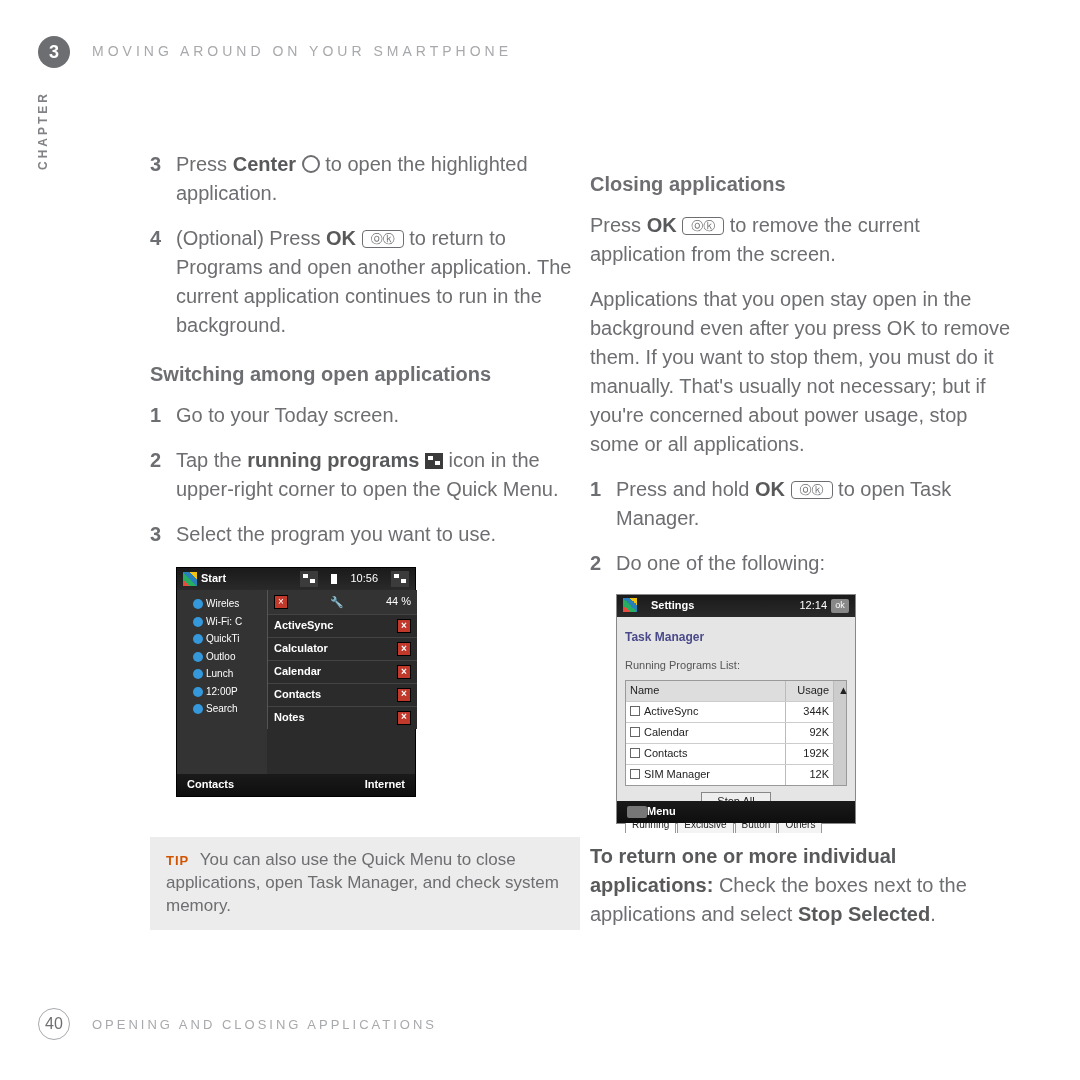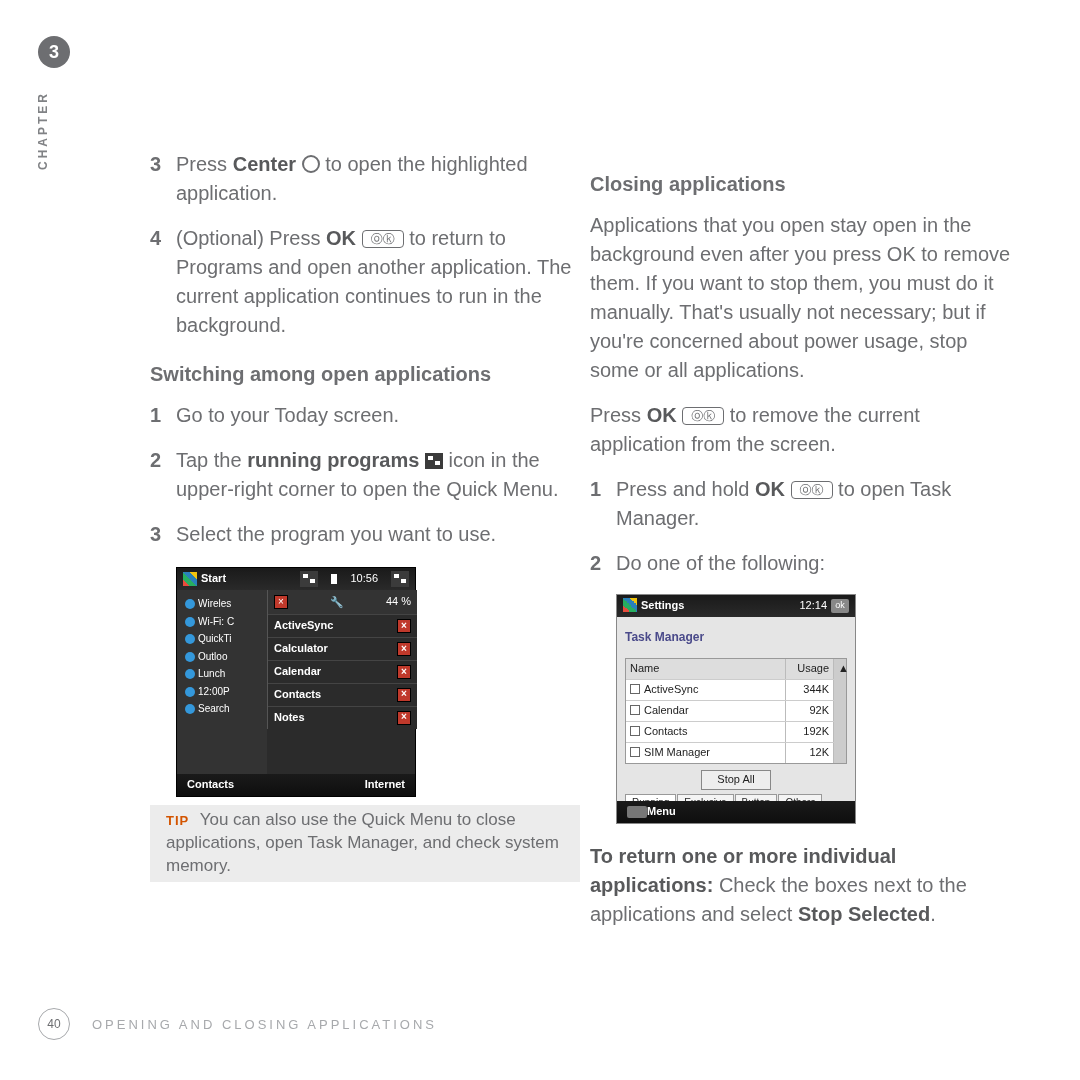--- a/index.html
+++ b/index.html
@@ -91,25 +91,25 @@
   .rp-icon::before, .rp-icon::after {
     content: "";
     position: absolute;
     background: #fff;
   }
   .rp-icon::before { left: 3px; top: 3px; width: 5px; height: 4px; }
   .rp-icon::after  { left: 10px; top: 8px; width: 5px; height: 4px; }
   
   .tip-box {
     background: #ececec;
-    padding: 4px 16px;
+    padding: 12px 16px;
     font-size: 17px;
     line-height: 1.35;
     color: #6d6e71;
-    margin-top: 8px;
+    margin-top: 40px;
   }
   .tip-label {
     font-weight: bold;
     color: #d35400;
     font-size: 13px;
     letter-spacing: 1px;
     margin-right: 6px;
   }
   
   .shot1 {
@@ -126,21 +126,21 @@
     display: flex; padding: 0 6px;
     justify-content: space-between;
   }
   .s1-flag { display:inline-flex; align-items:center; gap:4px; }
   .s1-flag .winflag {
     width:14px; height:14px; background: linear-gradient(45deg,#e74c3c 0 25%,#27ae60 25% 50%,#2980b9 50% 75%,#f1c40f 75%);
   }
   .s1-right { display: flex; gap: 13px; align-items: center; }
   .s1-right .sig { width: 6px; height: 10px; background: #fff; }
   .s1-body { display: flex; height: 186px; }
-  .s1-leftcol { width: 90px; background:#333; padding:4px 8px; font-size:10px; }
+  .s1-leftcol { width: 90px; background:#333; padding:4px 16px; font-size:10px; }
   .s1-leftcol div { margin: 3px 0; overflow:hidden; white-space:nowrap; display:flex; align-items:center; gap:3px;}
   .s1-leftcol .dot{width:10px;height:10px;border-radius:50%;background:#3498db;flex:0 0 10px;}
   .s1-midpanel {
     position: absolute;
     left: 90px; top: 22px;
     width: 150px;
     background: #2b2b2b;
     border-left: 1px solid #555;
   }
   .s1-midpanel .head {
@@ -204,33 +204,34 @@
     background: linear-gradient(#1a1a1a,#0e0e0e);
     color:#fff; display:flex; align-items:center;
     padding:0 10px; font-weight:bold;
   }
   .s2-bot .kbd{width:20px;height:12px;background:#777;border-radius:2px;}
   
   .footer-badge {
     position:absolute; left:38px; bottom:40px;
     width:32px;height:32px;border:1px solid #a7a9ac;border-radius:50%;
     display:flex;align-items:center;justify-content:center;
-    font-size:12px;color:#6d6e71;
+    font-size:16px;color:#6d6e71;
   }
   .footer-text {
     position:absolute; left:92px; bottom:48px;
     letter-spacing:3px; font-size:13px; color:#a7a9ac;
   }
 </style>
 </head>
 <body>
 
 <div class="page">
 
   <div class="chapter-badge">3</div>
+  <div class="running-head">MOVING AROUND ON YOUR SMARTPHONE</div>
   <div class="vlabel">CHAPTER</div>
 
   <div class="col col-left">
     <div id="left-items-a">
         <div class="num-item">
           <div class="n">3</div>
           <div class="t">Press <b>Center</b> <span class="circle-icon"></span>  to open the highlighted application.</div>
         </div>
         <div class="num-item">
           <div class="n">4</div>
@@ -334,49 +335,50 @@
     </div>
 
     <div class="tip-box">
       <span class="tip-label">TIP</span>
       <span>You can also use the Quick Menu to close applications, open Task Manager, and check system memory.</span>
     </div>
   </div>
 
   <div class="col col-right">
     <div class="heading">Closing applications</div>
-    <div class="para">Applications that you open stay open in the background even after you press OK to remove them. If you want to stop them, you must do it manually. That's usually not necessary; but if you're concerned about power usage, stop some or all applications.</div>
     <div class="para">
       <span>Press </span><b>OK</b>
       <span class="ok-key">ⓞⓚ</span>
       <span> to remove the current application from the screen.</span>
     </div>
+    <div class="para">Applications that you open stay open in the background even after you press OK to remove them. If you want to stop them, you must do it manually. That's usually not necessary; but if you're concerned about power usage, stop some or all applications.</div>
     <div id="right-items">
         <div class="num-item">
           <div class="n">1</div>
           <div class="t">Press and hold <b>OK</b> <span class="ok-key">ⓞⓚ</span>  to open Task Manager.</div>
         </div>
         <div class="num-item">
           <div class="n">2</div>
           <div class="t">Do one of the following:</div>
         </div>
       </div>
 
     <div class="shot2">
       <div class="s2-top">
-        <span style="display:flex;align-items:flex-start;gap:4px;">
+        <span style="display:flex;align-items:flex-start;gap:14px;">
           <span class="winflag"></span>
           <b>Settings</b>
         </span>
         <span style="display:flex;align-items:center;gap:4px;">
           <span>12:14</span>
           <span class="okbtn">ok</span>
         </span>
       </div>
       <div class="s2-title">Task Manager</div>
+      <div class="s2-sub">Running Programs List:</div>
       <div class="s2-table">
         <div class="s2-th">
           <div class="c1">Name</div>
           <div class="c2">Usage</div>
           <div class="c3">▲</div>
         </div>
         <div id="s2-rows">
             <div class="s2-tr">
               <div class="c1"><span class="cb"></span>ActiveSync</div>
               <div class="c2">344K</div>

